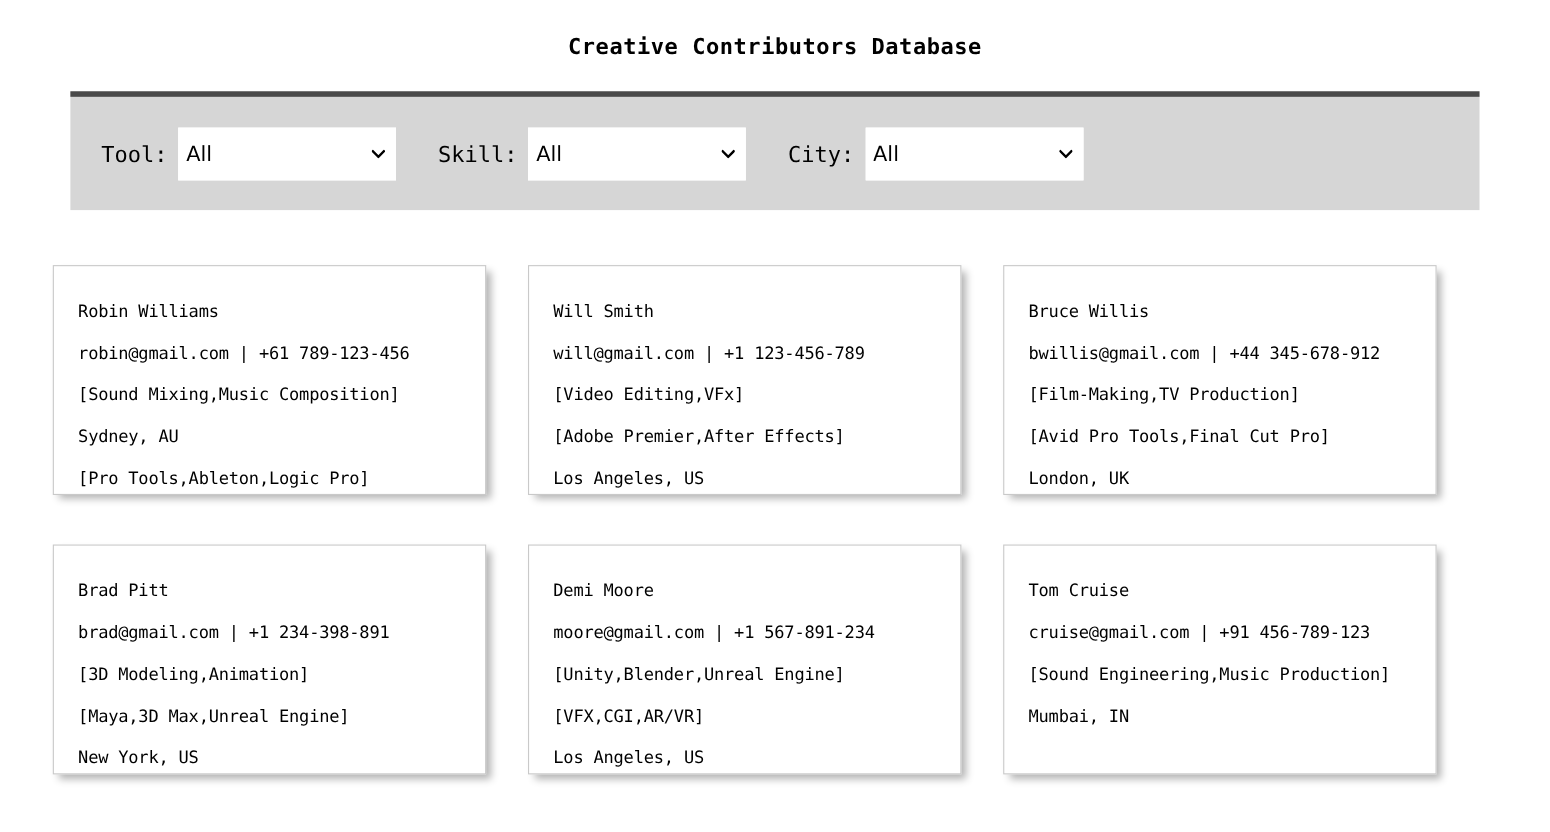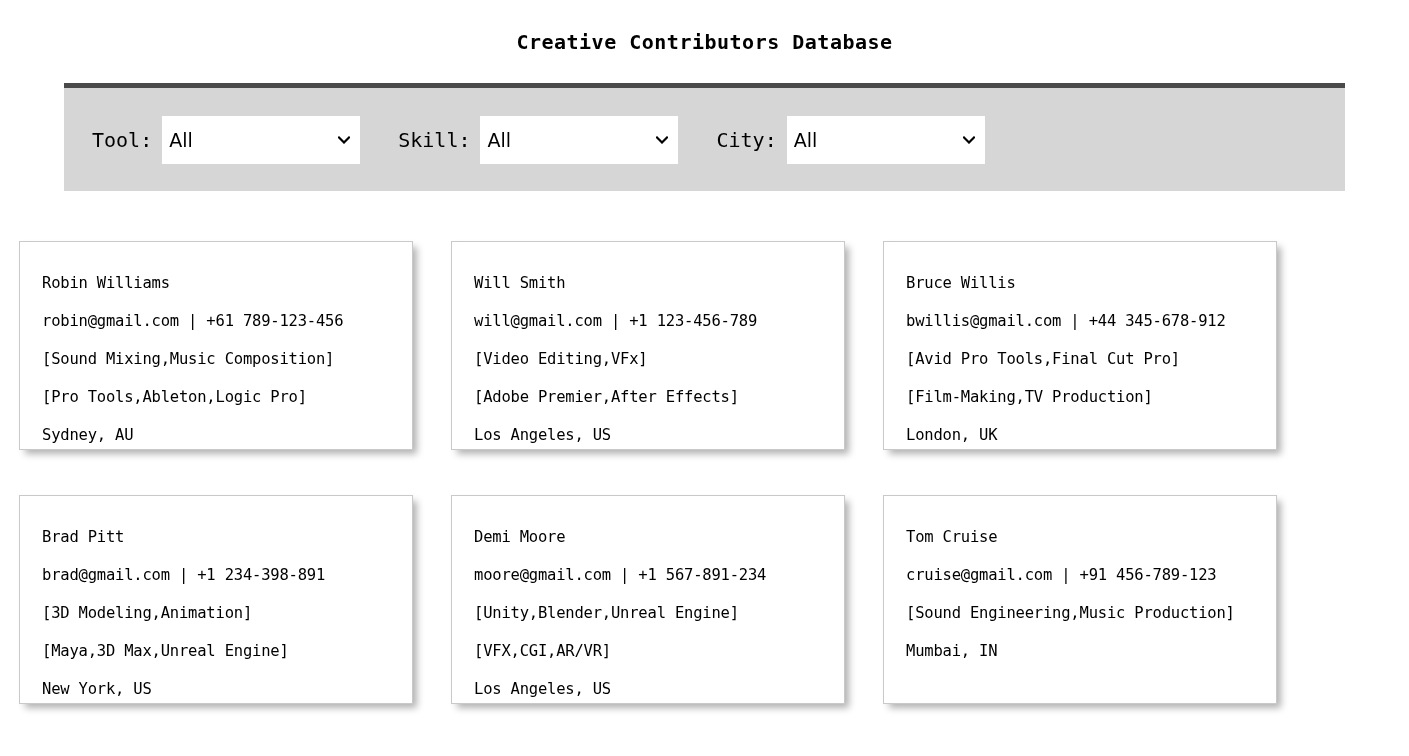--- a/index.html
+++ b/index.html
@@ -78,21 +78,21 @@
     position: absolute;
     right: 10px;
     top: 50%;
     transform: translateY(-50%);
     width: 12px;
     height: 8px;
     pointer-events: none;
   }
 
   .cards-area {
-    margin: 50px 42px 0 19px;
+    margin: 50px 42px 0 48px;
     display: grid;
     grid-template-columns: repeat(3, 394px);
     column-gap: 38px;
     row-gap: 45px;
   }
 
   .card {
     background: #ffffff;
     border: 1px solid #c9c9c9;
     box-shadow: 5px 5px 7px -1px rgba(0,0,0,0.30);
@@ -154,37 +154,37 @@
   </div>
 
 </div>
 
 <div class="cards-area">
 
   <div class="card">
     <div class="card-line">Robin Williams</div>
     <div class="card-line">robin@gmail.com | +61 789-123-456</div>
     <div class="card-line">[Sound Mixing,Music Composition]</div>
+    <div class="card-line">Sydney, AU</div>
     <div class="card-line">[Pro Tools,Ableton,Logic Pro]</div>
-    <div class="card-line">Sydney, AU</div>
   </div>
 
   <div class="card">
     <div class="card-line">Will Smith</div>
     <div class="card-line">will@gmail.com | +1 123-456-789</div>
     <div class="card-line">[Video Editing,VFx]</div>
     <div class="card-line">[Adobe Premier,After Effects]</div>
     <div class="card-line">Los Angeles, US</div>
   </div>
 
   <div class="card">
     <div class="card-line">Bruce Willis</div>
     <div class="card-line">bwillis@gmail.com | +44 345-678-912</div>
+    <div class="card-line">[Film-Making,TV Production]</div>
     <div class="card-line">[Avid Pro Tools,Final Cut Pro]</div>
-    <div class="card-line">[Film-Making,TV Production]</div>
     <div class="card-line">London, UK</div>
   </div>
 
   <div class="card">
     <div class="card-line">Brad Pitt</div>
     <div class="card-line">brad@gmail.com | +1 234-398-891</div>
     <div class="card-line">[3D Modeling,Animation]</div>
     <div class="card-line">[Maya,3D Max,Unreal Engine]</div>
     <div class="card-line">New York, US</div>
   </div>

